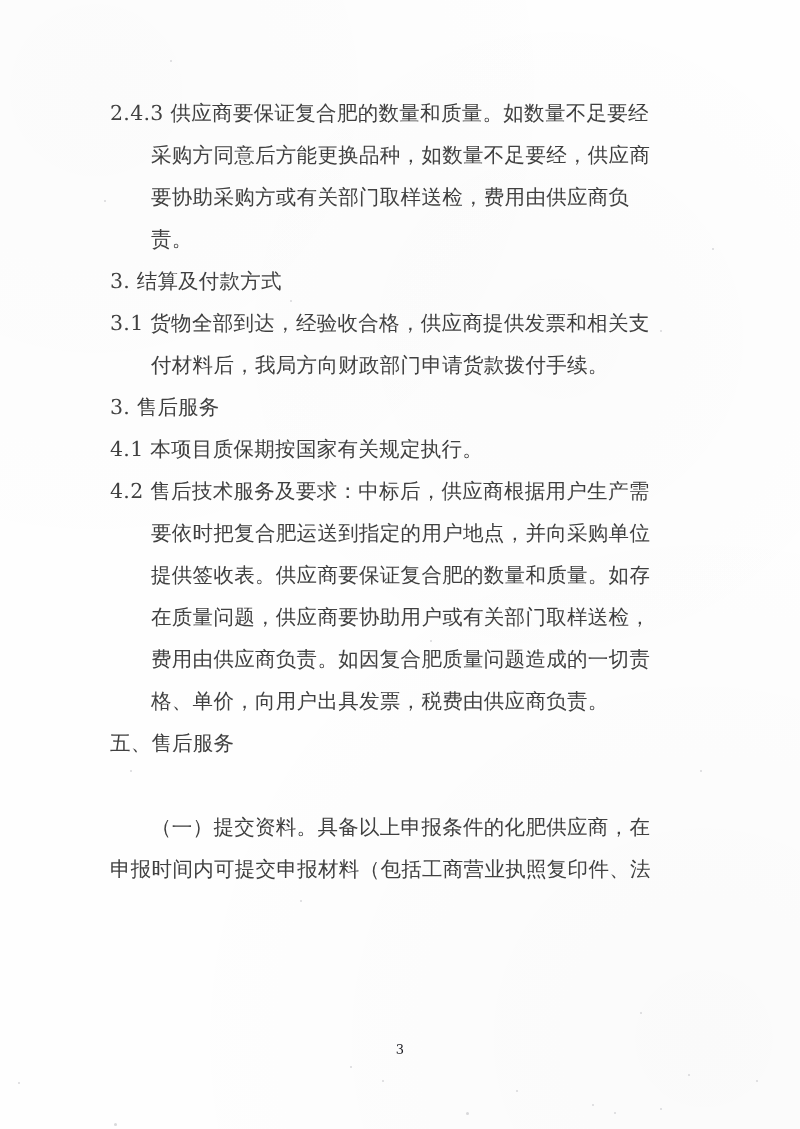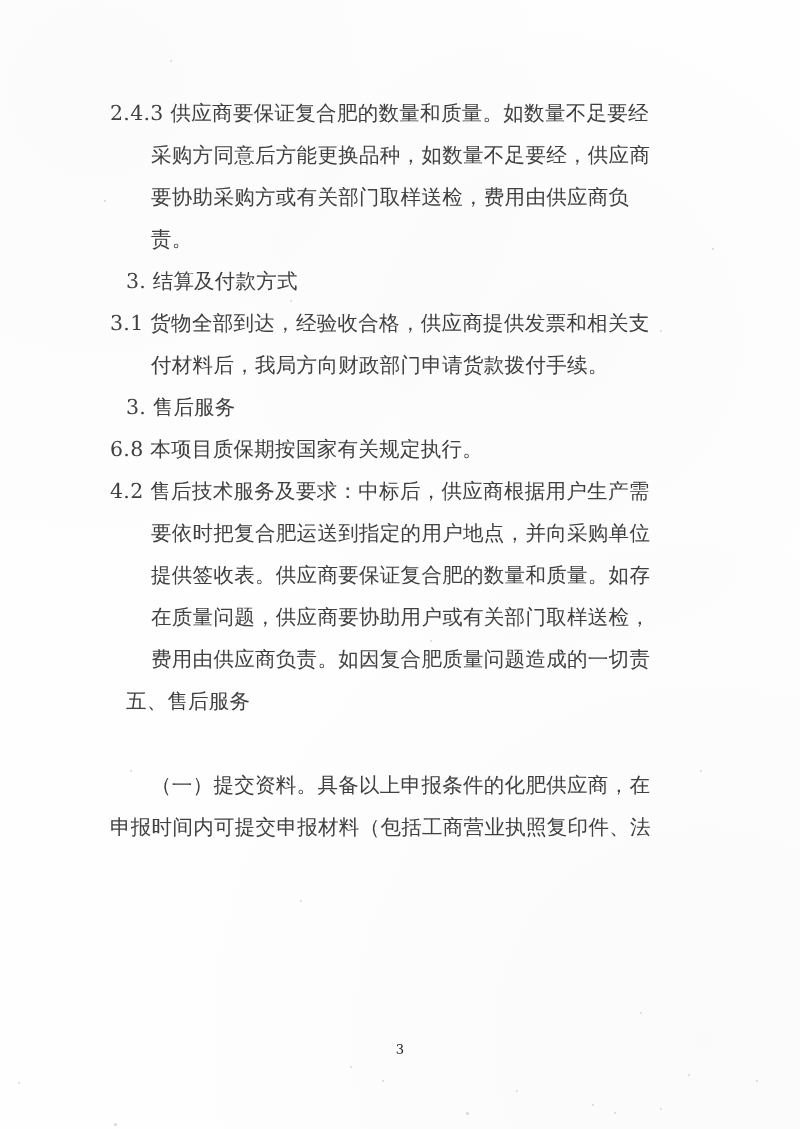--- a/index.html
+++ b/index.html
@@ -43,21 +43,20 @@
     line-height: 42px;
     height: 42px;
     color: #404040;
     white-space: pre;
     letter-spacing: 0.3px;
     font-family: "DejaVu Serif", "Liberation Serif", serif;
     text-rendering: geometricPrecision;
   }
   .line.spaced {
     letter-spacing: 0.2px;
-    margin-left: 16px;
   }
   
   .indent-2 { padding-left: 41px; }
   .indent-0 { padding-left: 0; }
   .blank { height: 42px; }
   .page-number {
     position: absolute;
     left: 0;
     right: 0;
     top: 1042px;
@@ -98,26 +97,27 @@
 
   <div class="body-block">
     <div class="line indent-0">2.4.3 供应商要保证复合肥的数量和质量。如数量不足要经</div>
     <div class="line indent-2">采购方同意后方能更换品种，如数量不足要经，供应商</div>
     <div class="line indent-2">要协助采购方或有关部门取样送检，费用由供应商负</div>
     <div class="line indent-2">责。</div>
     <div class="line indent-0 spaced">3. 结算及付款方式</div>
     <div class="line indent-0">3.1 货物全部到达，经验收合格，供应商提供发票和相关支</div>
     <div class="line indent-2">付材料后，我局方向财政部门申请货款拨付手续。</div>
     <div class="line indent-0 spaced">3. 售后服务</div>
-    <div class="line indent-0">6.8 本项目质保期按国家有关规定执行。</div>
+    <div class="line indent-0">4.1 本项目质保期按国家有关规定执行。</div>
     <div class="line indent-0">4.2 售后技术服务及要求：中标后，供应商根据用户生产需</div>
     <div class="line indent-2">要依时把复合肥运送到指定的用户地点，并向采购单位</div>
     <div class="line indent-2">提供签收表。供应商要保证复合肥的数量和质量。如存</div>
     <div class="line indent-2">在质量问题，供应商要协助用户或有关部门取样送检，</div>
     <div class="line indent-2">费用由供应商负责。如因复合肥质量问题造成的一切责</div>
+    <div class="line indent-2">格、单价，向用户出具发票，税费由供应商负责。</div>
     <div class="line indent-0 spaced">五、售后服务</div>
     <div class="line blank indent-0"></div>
     <div class="line indent-2">（一）提交资料。具备以上申报条件的化肥供应商，在</div>
     <div class="line indent-0">申报时间内可提交申报材料（包括工商营业执照复印件、法</div>
   </div>
 
   <div class="page-number">3</div>
 
 </div>
 

